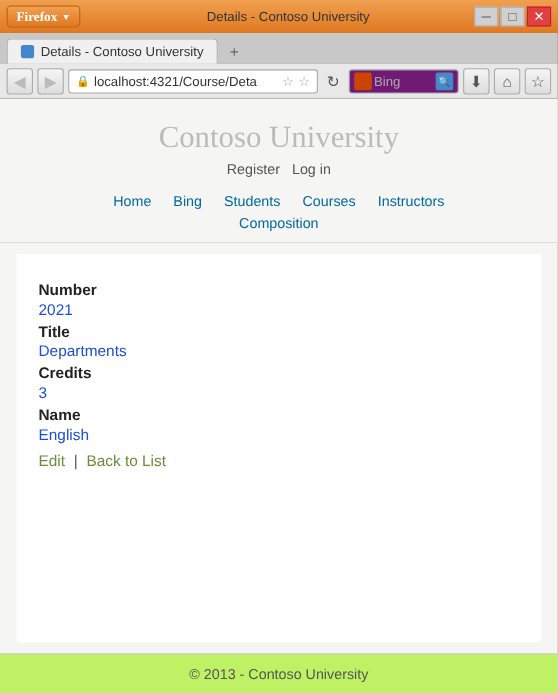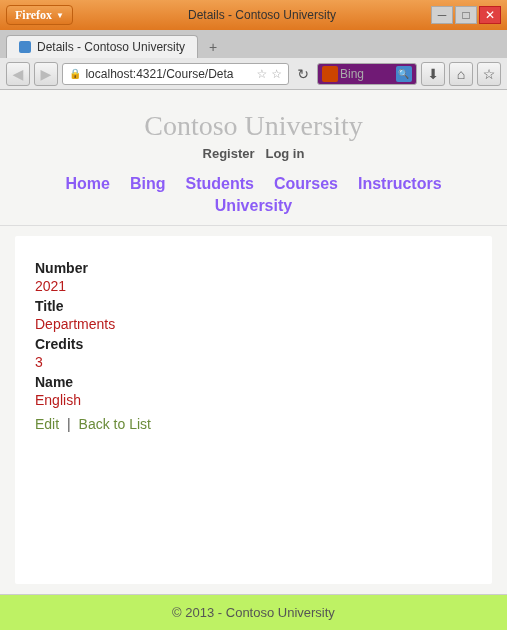--- a/index.html
+++ b/index.html
@@ -211,32 +211,32 @@
       color: #bbb;
       font-weight: normal;
       font-family: Georgia, serif;
       margin-bottom: 4px;
     }
     .auth-links {
       font-size: 13px;
       color: #555;
       margin-bottom: 8px;
     }
-    .auth-links a { color: #555; text-decoration: none; font-weight: bold; }
+    .auth-links a { color: #555; text-decoration: none; }
     .nav-menu {
       display: flex;
       justify-content: center;
       flex-wrap: wrap;
       gap: 0;
       padding: 6px 0;
     }
     .nav-link {
-      color: #8b5cf6;
-      font-size: 16px;
-      font-weight: bold;
+      color: #0369a1;
+      font-size: 13px;
+      font-weight: normal;
       text-decoration: none;
       padding: 0 10px;
       cursor: pointer;
     }
 
     
     .content-card {
       background: white;
       margin: 10px 15px;
       padding: 20px 20px 20px 20px;
@@ -250,21 +250,21 @@
       color: #222;
       margin-bottom: 12px;
     }
     .field-label {
       font-weight: bold;
       color: #222;
       font-size: 14px;
       margin-top: 4px;
     }
     .field-value {
-      color: #b91c1c;
+      color: #1d4ed8;
       font-size: 14px;
       margin-top: 2px;
     }
 
     .action-links {
       margin-top: 8px;
       font-size: 14px;
       color: #6b8c3a;
     }
     .action-links a {
@@ -362,21 +362,21 @@
           &nbsp;
           <a>Log in</a>
         </div>
         <nav class="nav-menu">
           <a class="nav-link">Home</a>
           <a class="nav-link">Bing</a>
           <a class="nav-link">Students</a>
           <a class="nav-link">Courses</a>
           <a class="nav-link">Instructors</a>
           <div style="width:100%;text-align:center;padding:4px 0;">
-            <a class="nav-link">University</a>
+            <a class="nav-link">Composition</a>
           </div>
         </nav>
         <hr class="header-separator">
       </div>
 
       <div class="content-card">
 
         <div>
           <div class="field-label">Number</div>
           <div class="field-value">2021</div>

